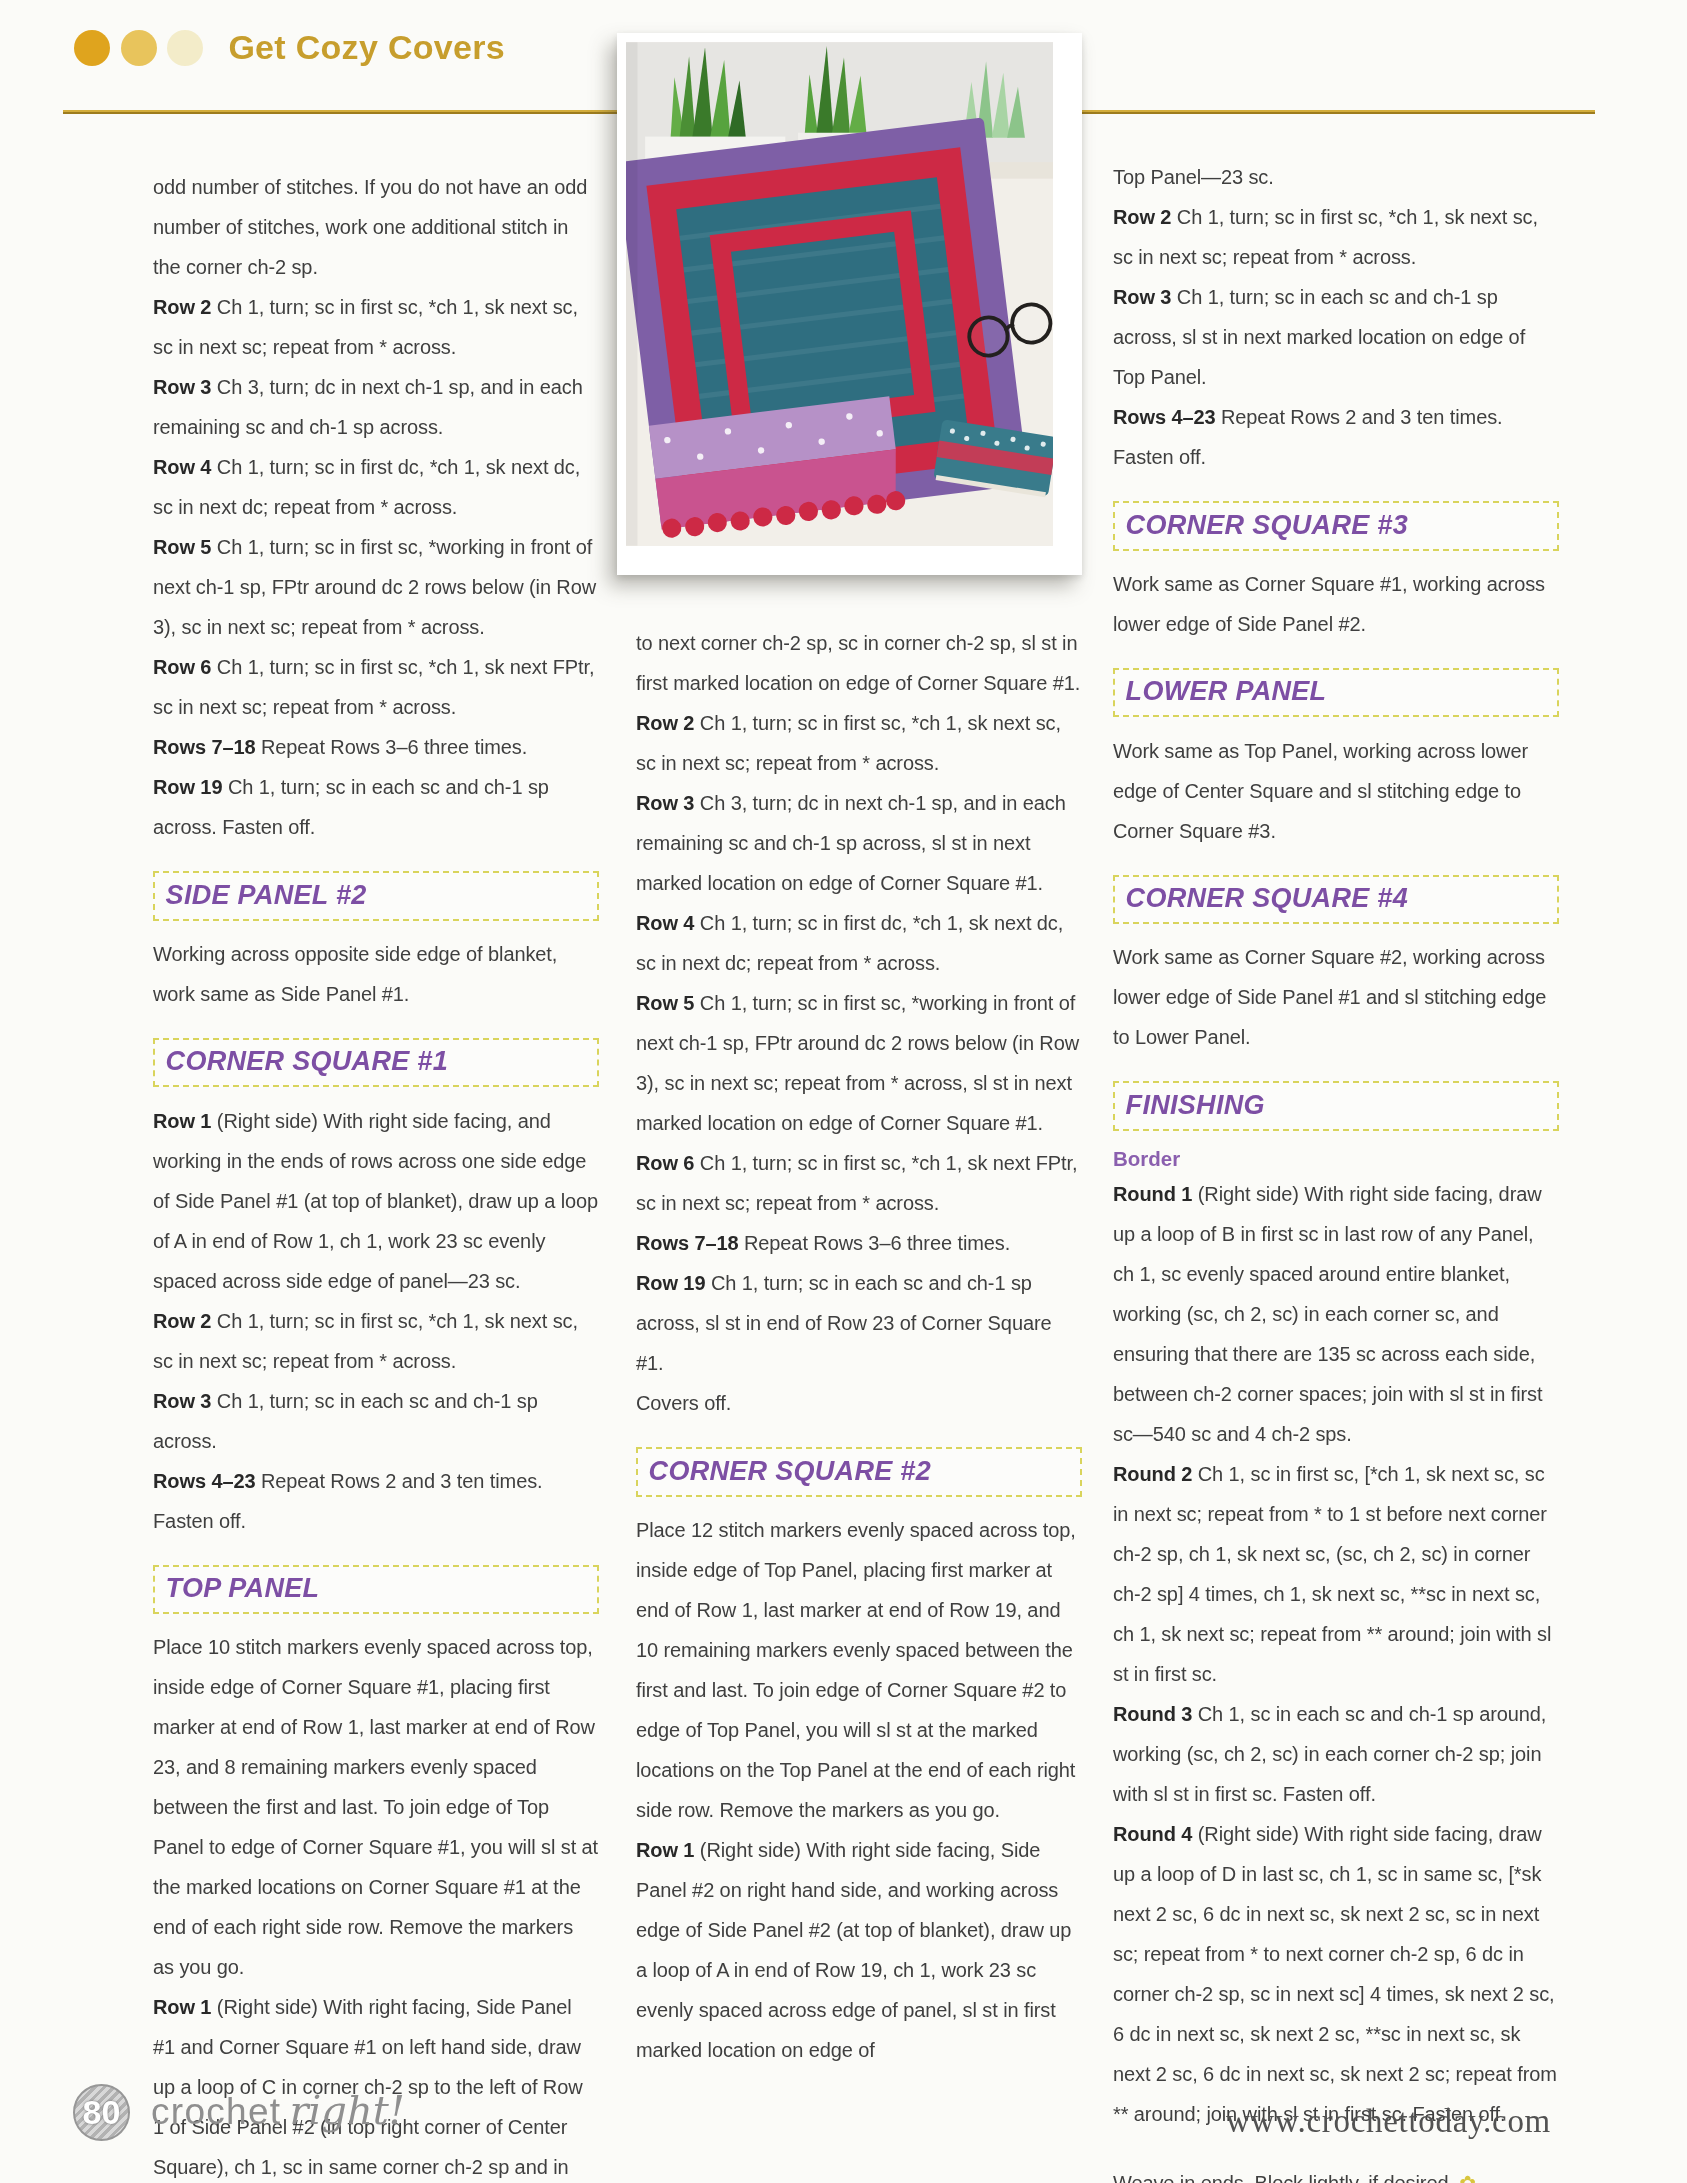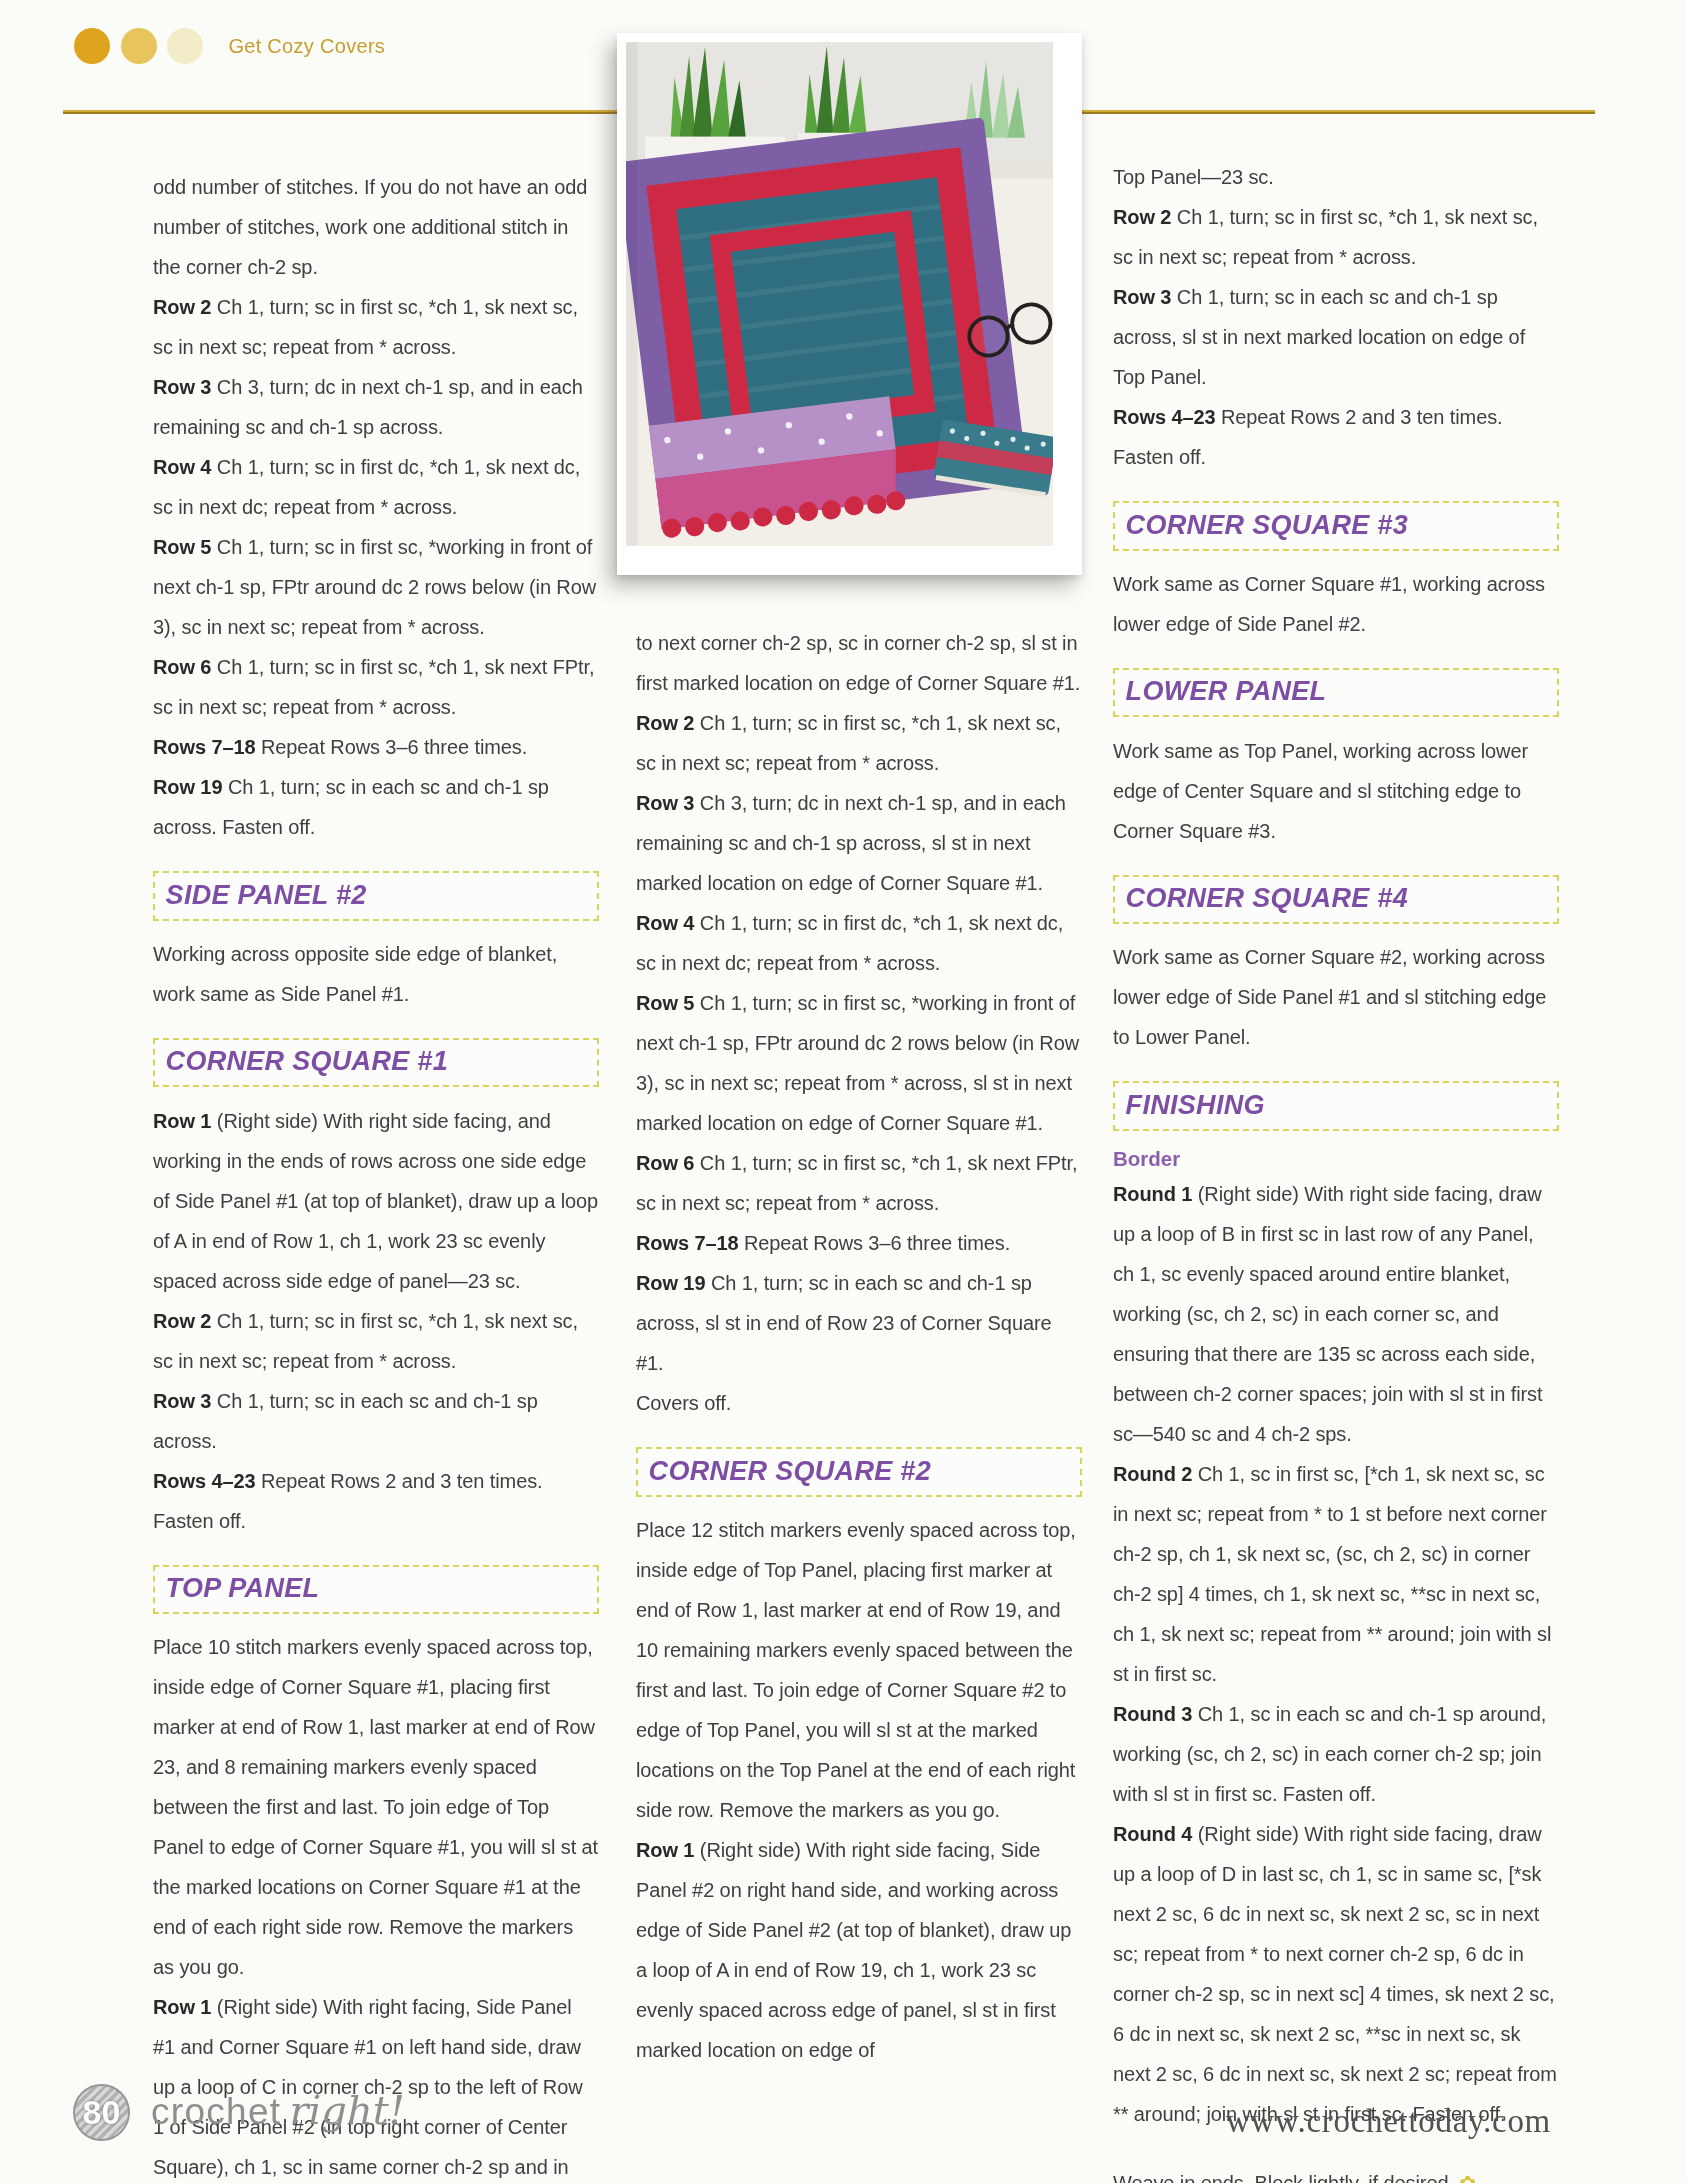--- a/index.html
+++ b/index.html
@@ -13,21 +13,21 @@
     width:1687px;height:2183px;position:relative;
     background:#fbfbf8;
     font-family:"Liberation Sans", sans-serif;
     -webkit-font-smoothing:antialiased;
   }
   .page{position:absolute;inset:0;overflow:hidden;}
 
   
   .hdr{position:absolute;left:74px;top:28px;display:flex;align-items:center;gap:10.6px;}
   .dot{width:36px;height:36px;border-radius:50%;display:inline-block;}
-  .hdr-title{font-size:20px;font-weight:400;color:var(--accent);letter-spacing:0.3px;margin-left:14.6px;}
+  .hdr-title{font-size:34px;font-weight:700;color:var(--accent);letter-spacing:0.3px;margin-left:14.6px;}
   .rule{position:absolute;left:63px;top:110px;width:1532px;height:4px;
         background:linear-gradient(#d3ad3c 0 60%,#9d7c1e 60% 100%);}
 
   
   .col{position:absolute;width:446px;}
   .col[data-col="0"]{left:153px;top:167px;}
   .col[data-col="1"]{left:636px;top:623px;}
   .col[data-col="2"]{left:1113px;top:157px;}
   .para{margin:0;font-size:20px;line-height:40px;color:var(--body);letter-spacing:-0.1px;}
   .para .b{font-weight:bold;color:#282828;}

